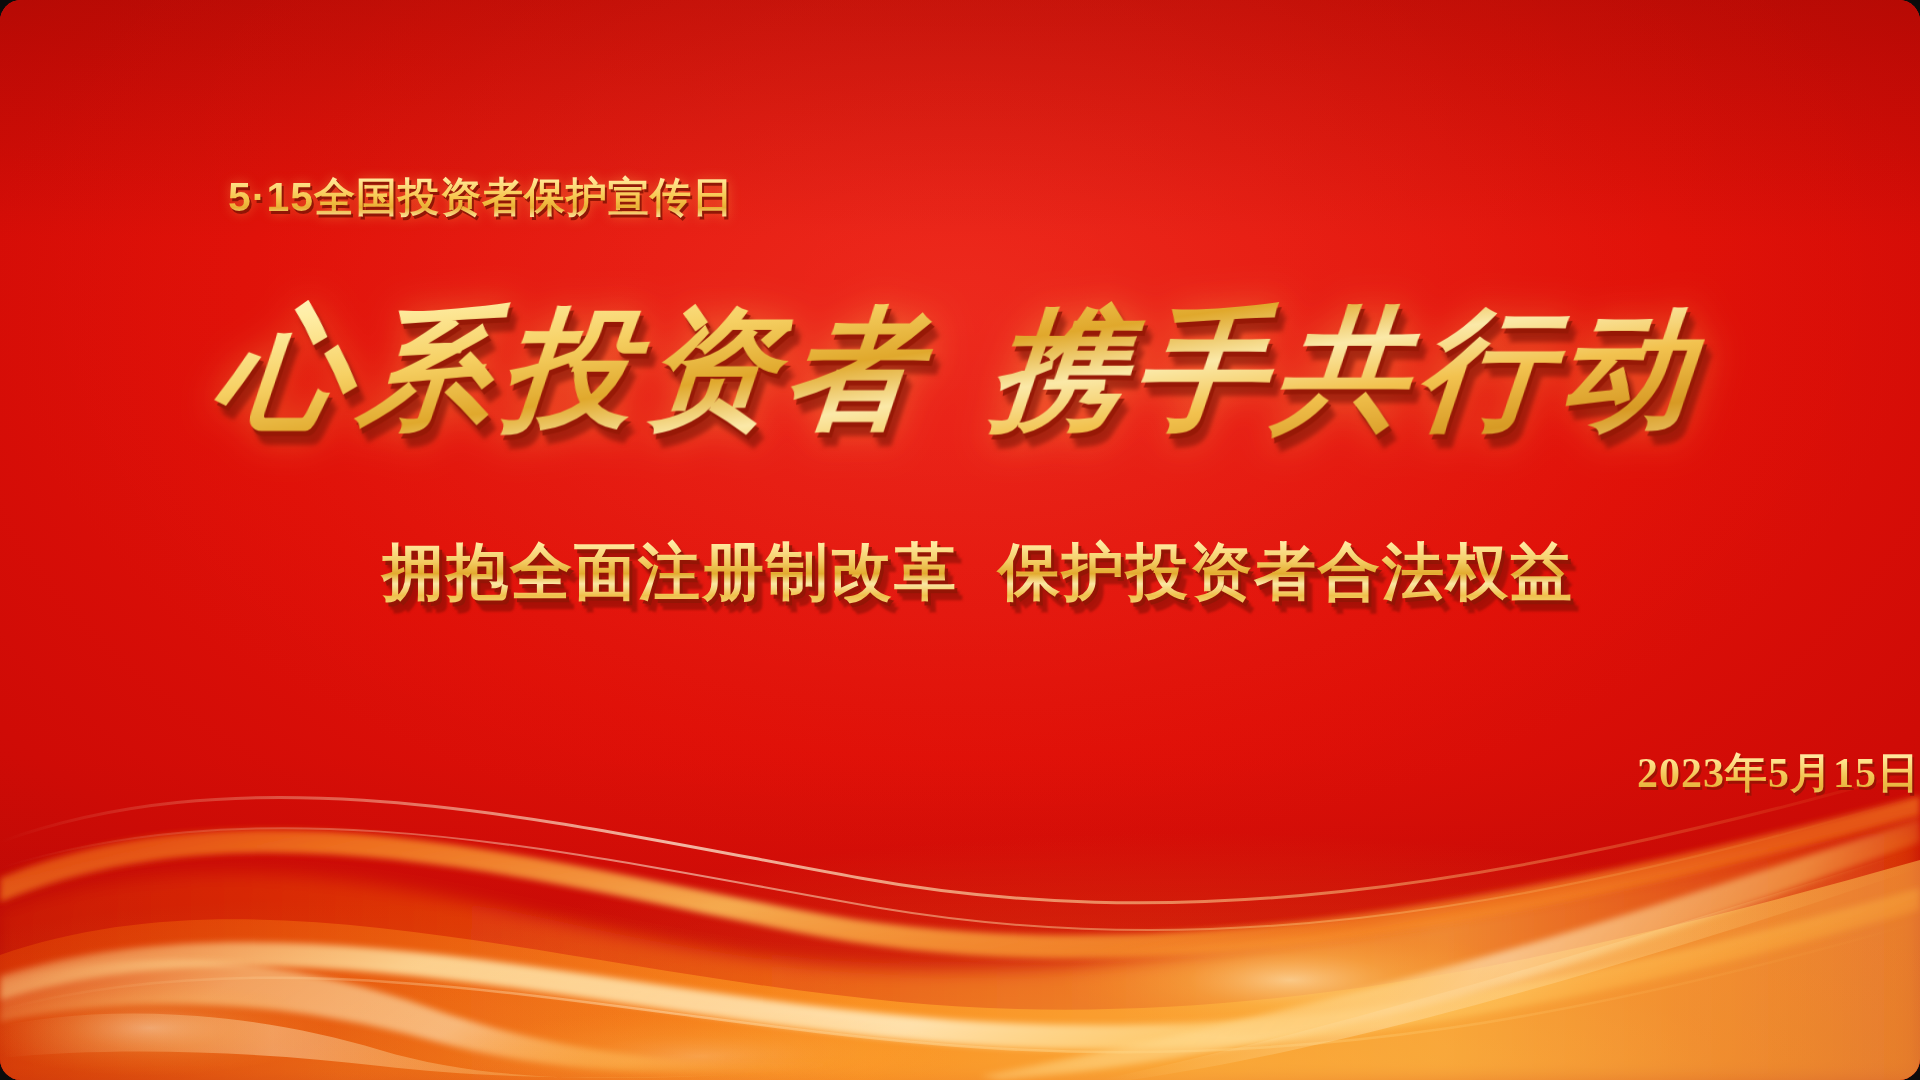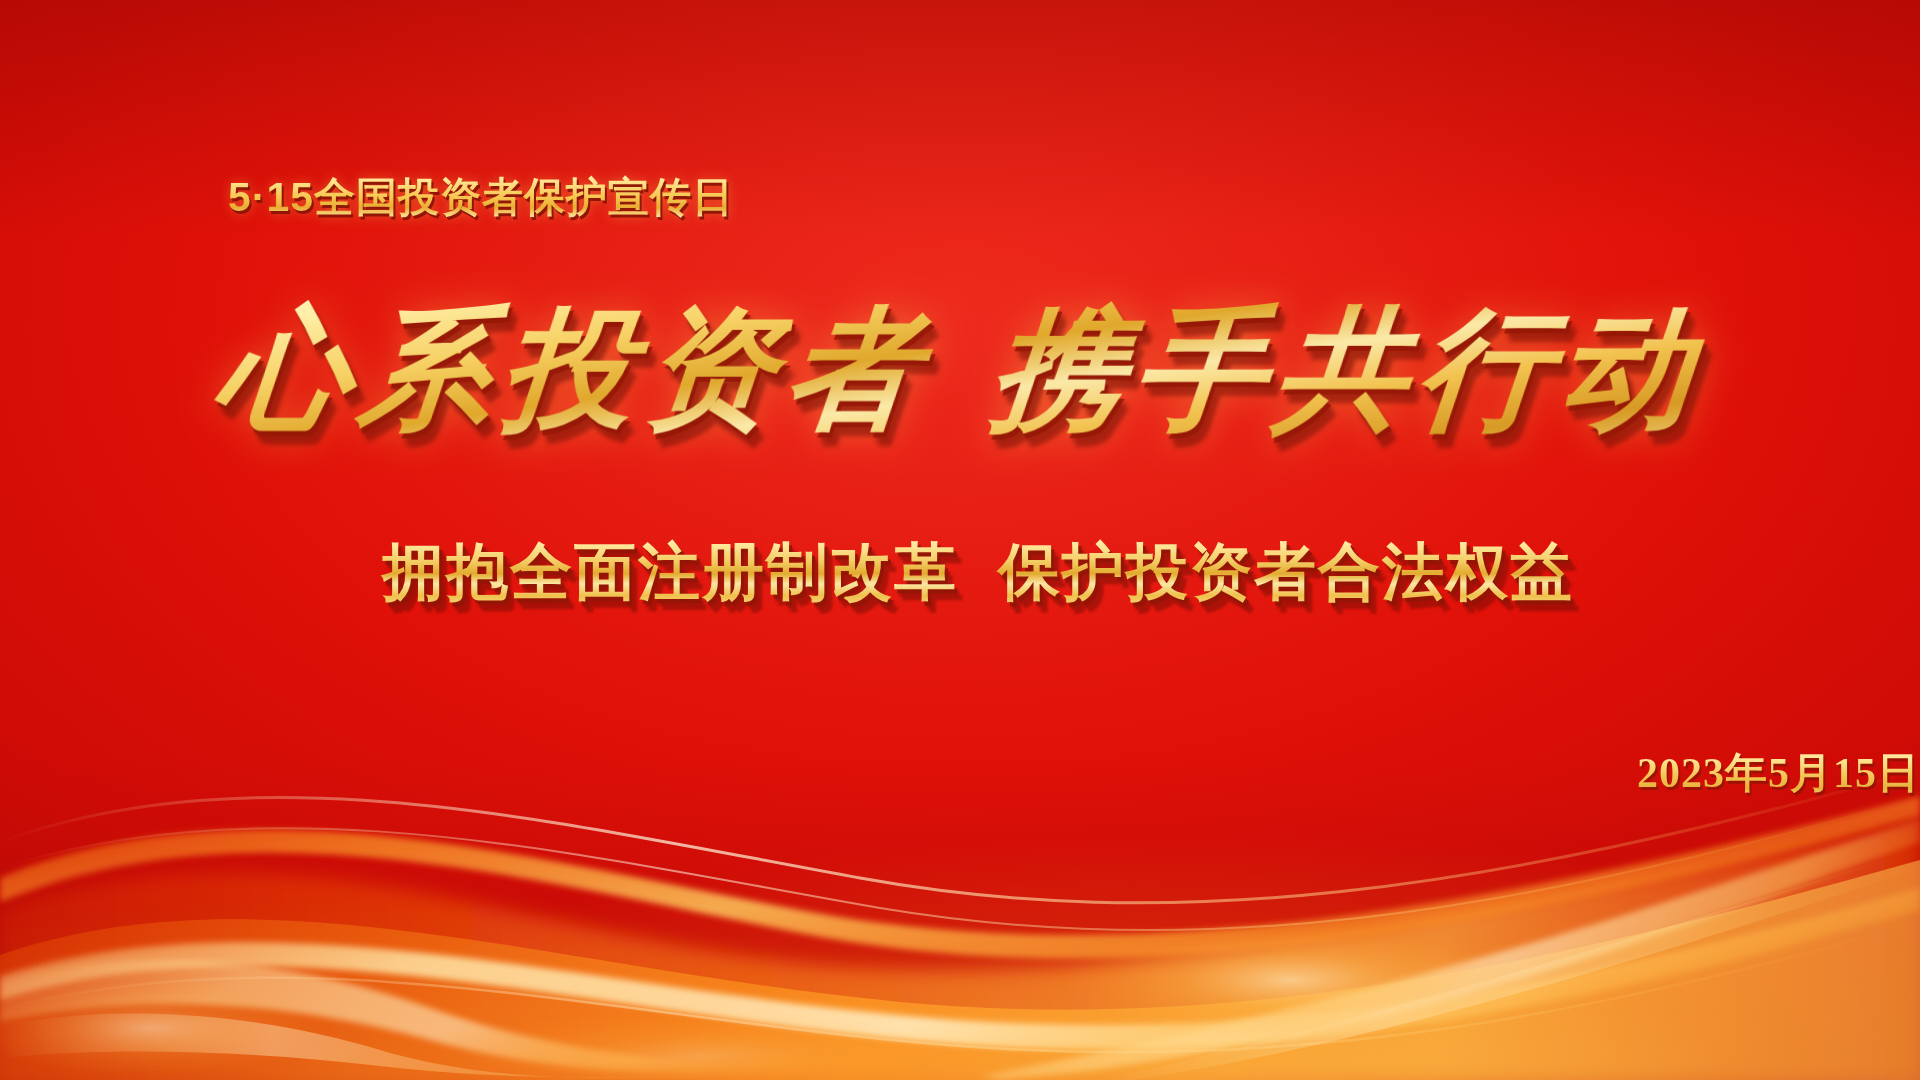--- a/index.html
+++ b/index.html
@@ -11,20 +11,21 @@
   body {
     font-family: "Liberation Sans", "DejaVu Sans", sans-serif;
   }
 
   #poster {
     position: relative;
     width: 1920px;
     height: 1080px;
     overflow: hidden;
     background: #e1150c;
+    border-radius: 21px;
   }
 
   
   .bg-base {
     position: absolute;
     inset: 0;
     background:
       radial-gradient(ellipse 1500px 900px at 50% 30%, #e8221a 0%, #df1008 48%, #cf0b06 78%, #c00a05 100%);
   }
   .bg-vignette {

